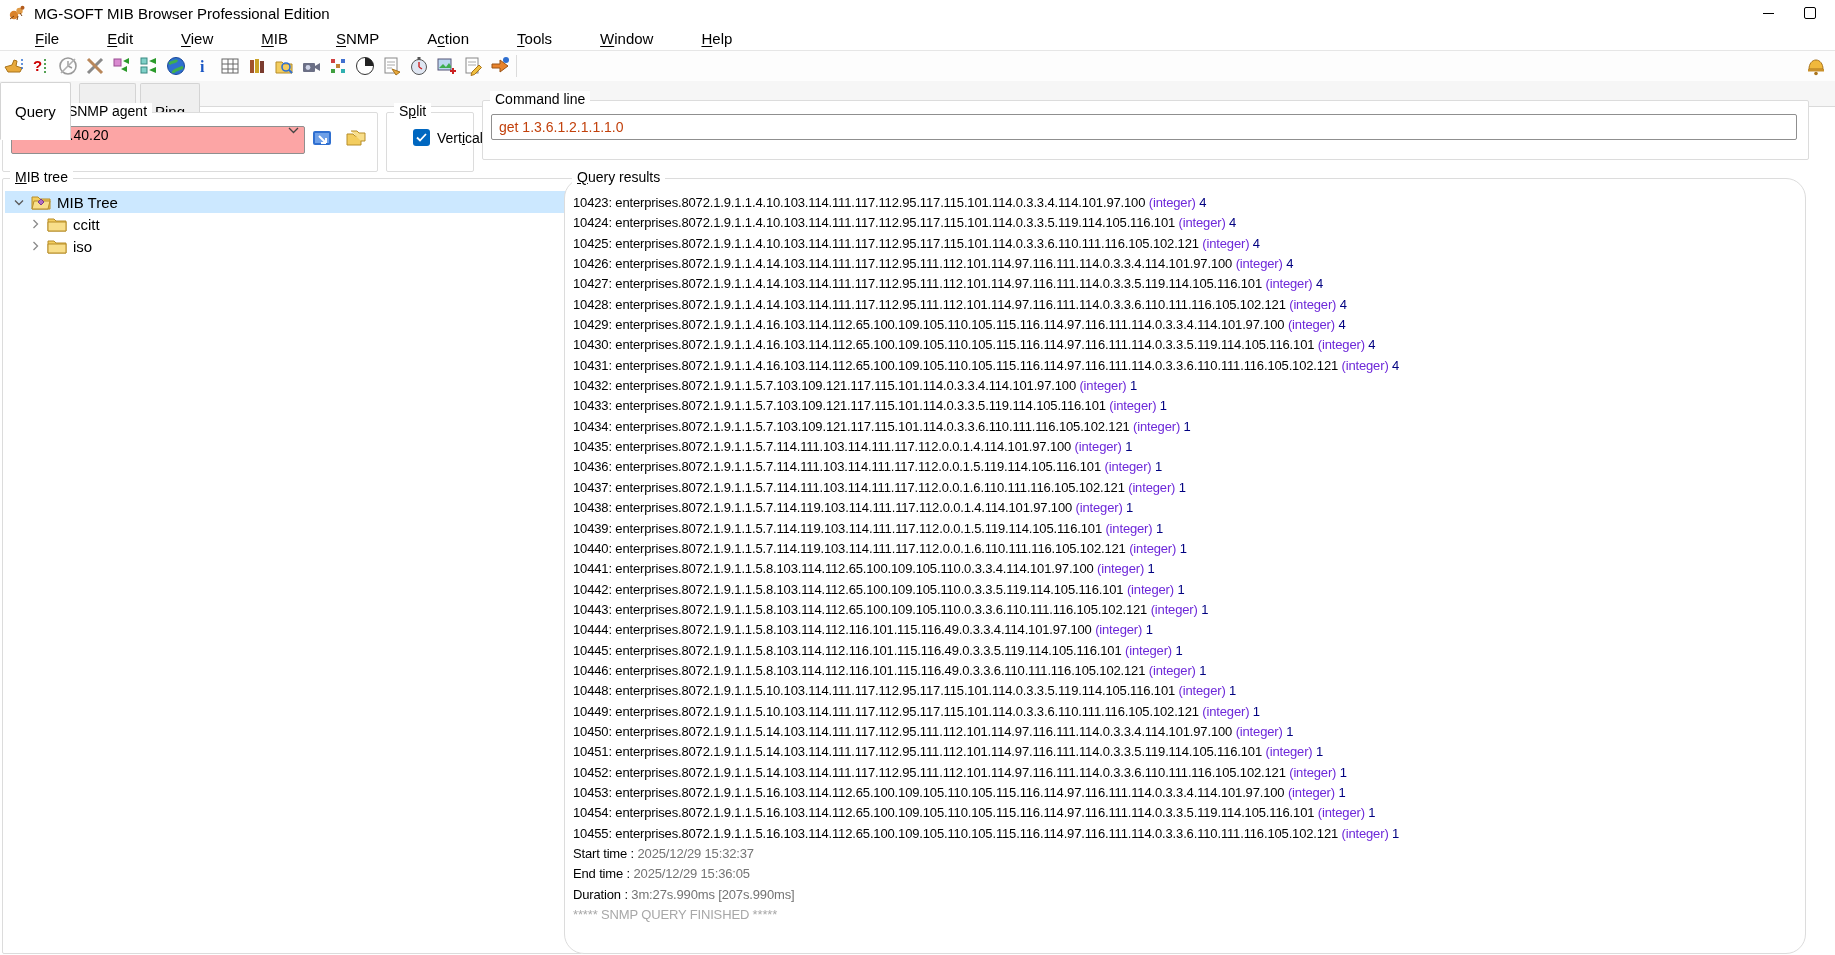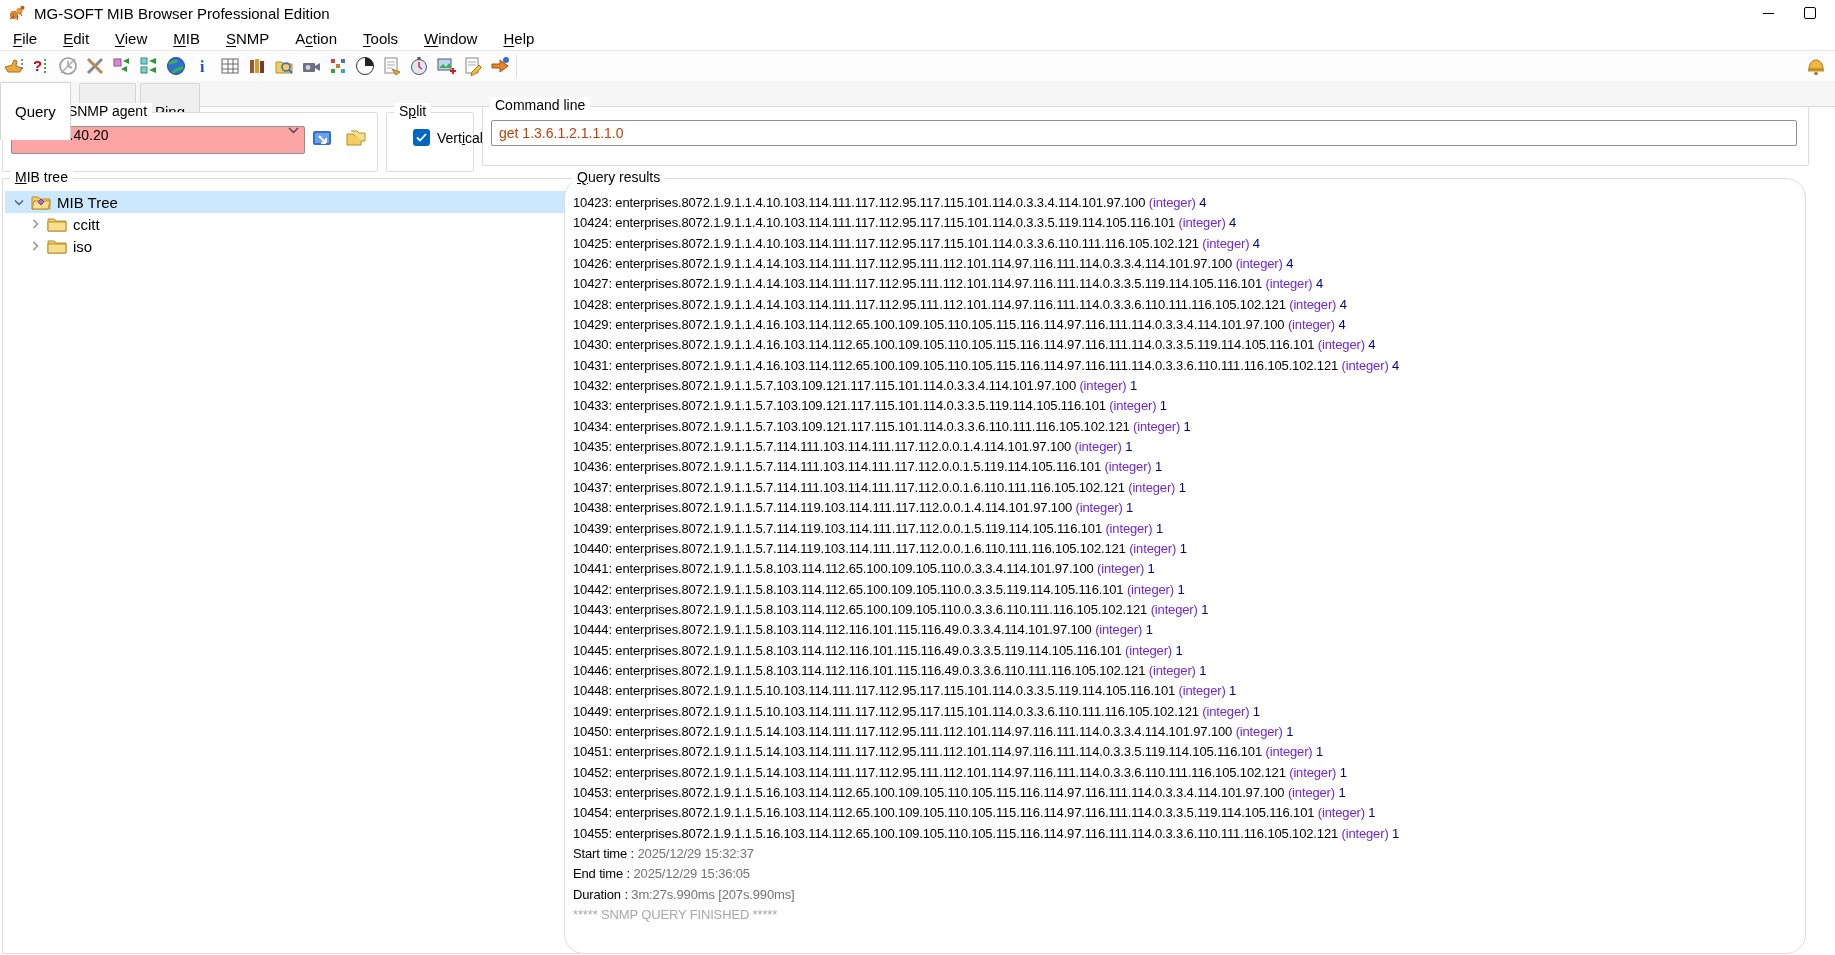--- a/index.html
+++ b/index.html
@@ -8,21 +8,21 @@
   
   .titlebar{position:absolute;left:0;top:0;width:1835px;height:26px;background:#fff;display:flex;align-items:center;}
   .appicon{width:18px;height:18px;margin:0 8px 0 8px;flex:0 0 auto;}
   .title-text{font-size:15px;}
   .wincontrols{position:absolute;right:4px;top:0;height:26px;display:flex;}
   .winbtn{width:42px;height:26px;display:flex;align-items:center;justify-content:center;cursor:default;}
   .glyph-min{width:11px;height:1px;background:#000;}
   .glyph-max{width:10px;height:10px;border:1px solid #000;border-radius:2px;}
   
   .menubar{position:absolute;left:0;top:26px;width:1835px;height:24px;display:flex;align-items:center;background:#fff;}
-  .menu-item{font-size:15px;padding:2px 13px;cursor:default;}
+  .menu-item{font-size:15px;padding:2px 13px;cursor:default;margin-left:22px;}
   .menu-item u{text-underline-offset:2px;}
   
   .toolbar{position:absolute;left:0;top:50px;width:1835px;height:30px;background:#fdfdfd;border-top:1px solid #e6e6e6;border-bottom:1px solid #e6e6e6;display:flex;align-items:center;}
   .tb-btn{width:27px;height:26px;display:flex;align-items:center;justify-content:center;cursor:default;}
   .tb-sep{width:1px;height:22px;background:#dcdcdc;margin:0 3px;}
   .tb-right{position:absolute;right:6px;top:2px;}
   
   .tabrow{position:absolute;left:0;top:81px;width:1835px;height:25px;background:#f6f6f6;border-bottom:1px solid #dadada;}
   .tab{position:absolute;top:2px;height:22px;padding:16px 14px;display:flex;align-items:center;font-size:15px;
        border:1px solid #d4d4d4;border-bottom:none;background:#efefef;border-radius:2px 2px 0 0;cursor:default;}
@@ -267,21 +267,21 @@
     <div class="checkrow">
       <span class="checkbox">
         <svg width="11" height="9" viewBox="0 0 11 9">
             <path d="M1 4.5l3 3L10 1" stroke="#fff" stroke-width="1.8" fill="none"></path>
           </svg>
       </span>
       <span id="label-vertical">Vert<u>i</u>cal</span>
     </div>
   </div>
 
-  <div class="grp" style="left:482px;top:106px;width:1325px;height:58px;">
+  <div class="grp" style="left:482px;top:100px;width:1325px;height:58px;">
     <span class="legend" id="legend-cmd">Command line</span>
     <input class="cmd-input" readonly="" value="get 1.3.6.1.2.1.1.1.0" style="">
   </div>
 
   <div class="grp" style="left:2px;top:178px;width:578px;height:774px;">
     <span class="legend" id="legend-tree"><u>M</u>IB tree</span>
     <div class="tree" id="tree">
         <div class="trow sel">
           <span class="chevbox">
             <svg width="10" height="7" viewBox="0 0 10 7">

